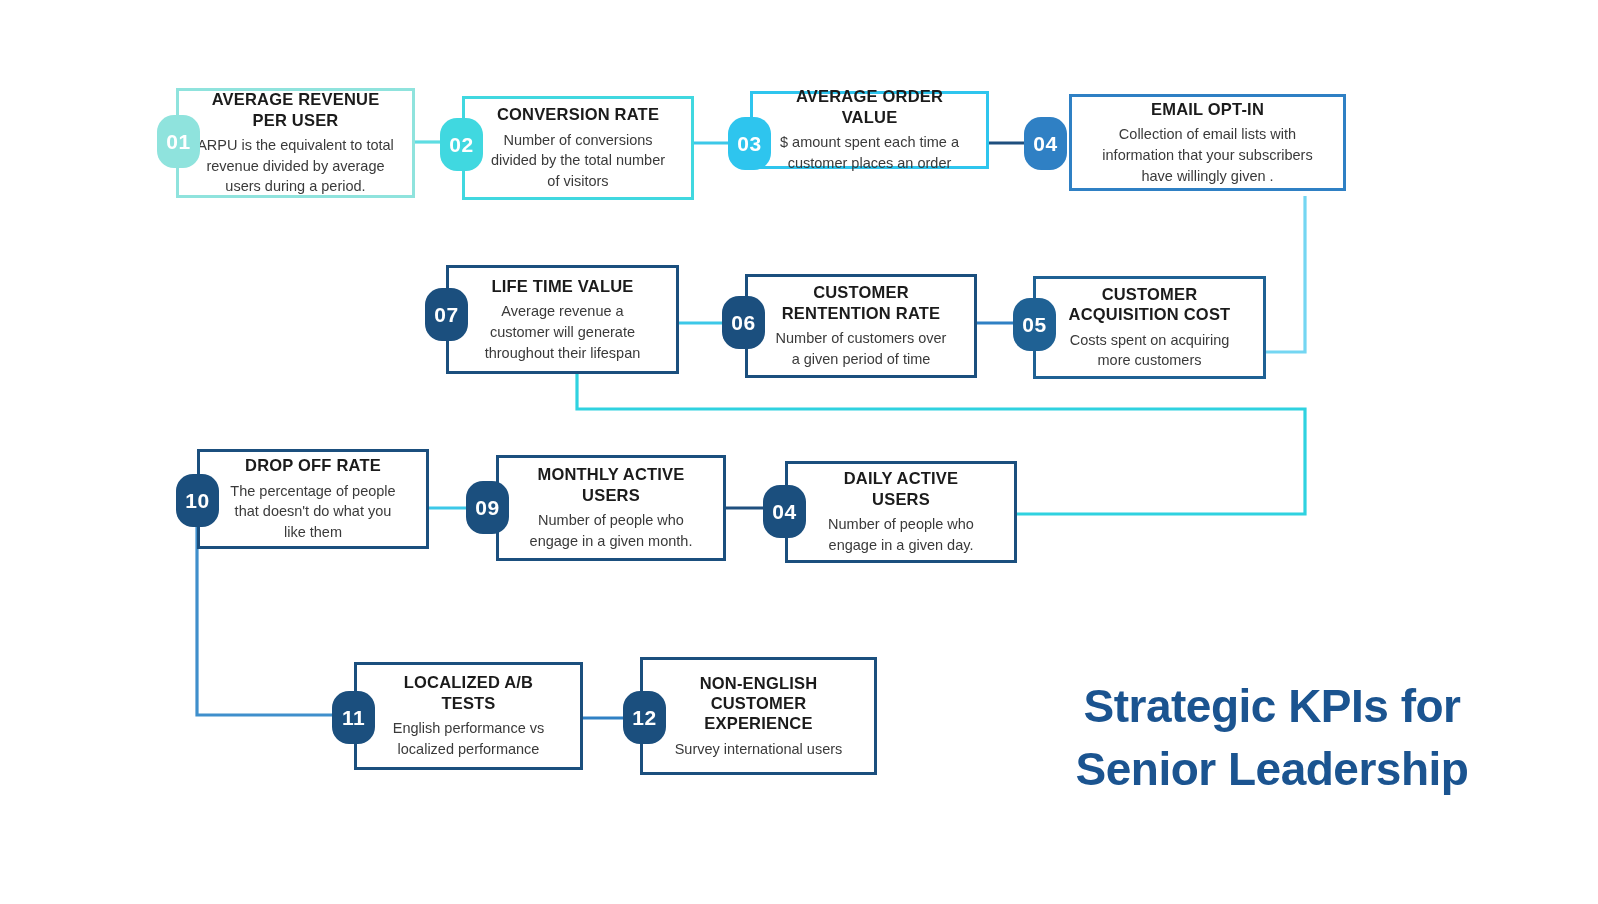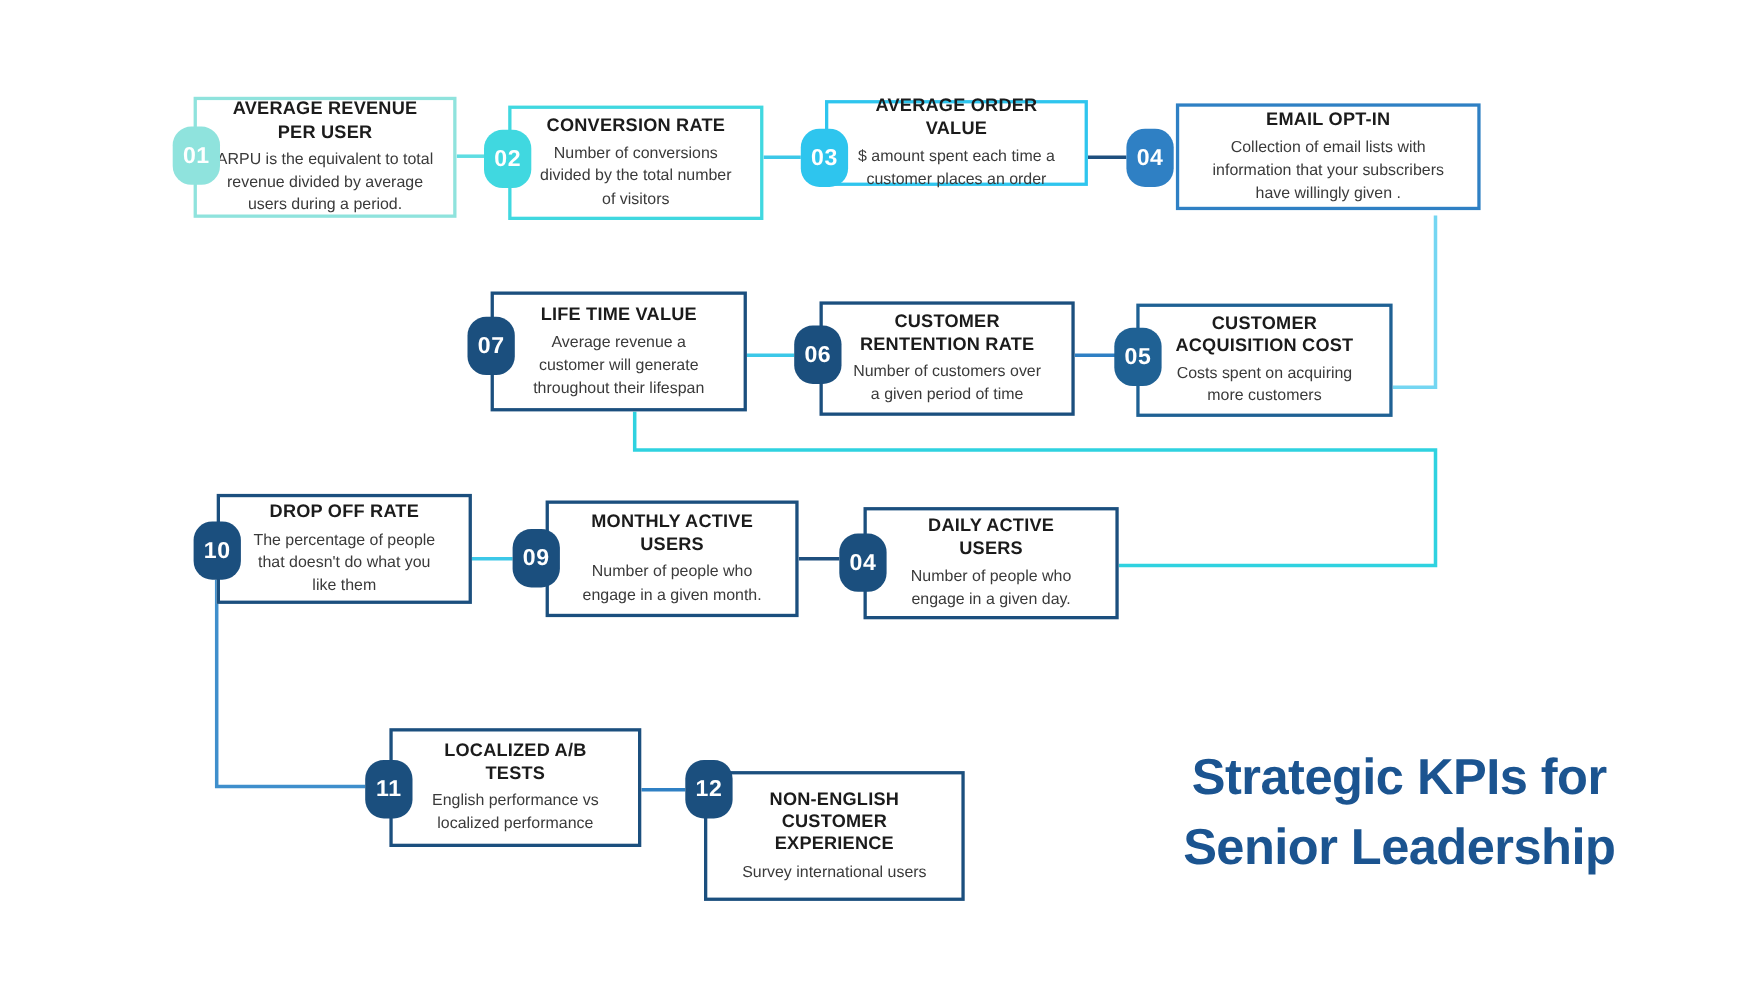--- a/index.html
+++ b/index.html
@@ -190,21 +190,21 @@
 like them</div>
       </div>
       <div class="badge" style="left: 176px; top: 474px; background: rgb(27, 79, 126);">10</div>
       <div class="card" style="left: 354px; top: 662px; width: 229px; height: 108px; border-color: rgb(27, 79, 126);">
         <div class="ttl">LOCALIZED A/B
 TESTS</div>
         <div class="desc">English performance vs
 localized performance</div>
       </div>
       <div class="badge" style="left: 332px; top: 691px; background: rgb(27, 79, 126);">11</div>
-      <div class="card" style="left: 640px; top: 657px; width: 237px; height: 118px; border-color: rgb(27, 79, 126); margin-top: 44px;">
+      <div class="card" style="left: 640px; top: 657px; width: 237px; height: 118px; border-color: rgb(27, 79, 126);">
         <div class="ttl">NON-ENGLISH
 CUSTOMER
 EXPERIENCE</div>
         <div class="desc">Survey international users</div>
       </div>
       <div class="badge" style="left: 623px; top: 691px; background: rgb(27, 79, 126);">12</div>
     </div>
 
 
   <div id="headline">Strategic KPIs for

